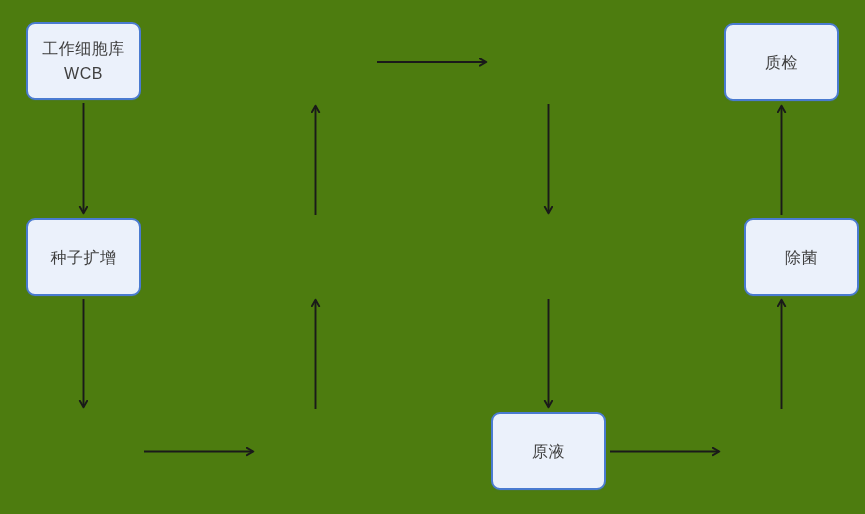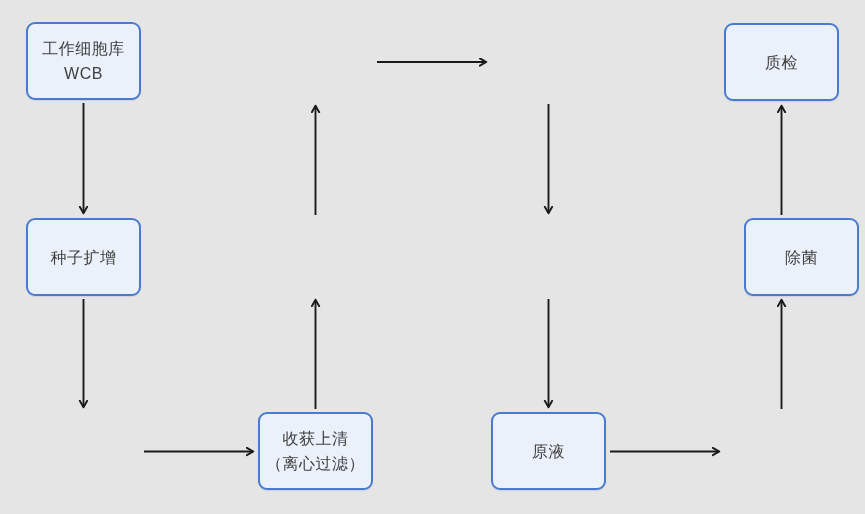--- a/index.html
+++ b/index.html
@@ -5,21 +5,21 @@
   html, body {
     margin: 0;
     padding: 0;
     background: #ffffff;
     font-family: "Liberation Sans", "DejaVu Sans", sans-serif;
   }
   .canvas {
     position: relative;
     width: 865px;
     height: 514px;
-    background: #e5e5e5;
+    background: #4d7c0f;
     overflow: hidden;
   }
   .edges-layer {
     position: absolute;
     left: 0;
     top: 0;
     width: 865px;
     height: 514px;
     pointer-events: none;
   }
@@ -77,24 +77,20 @@
   </svg>
 
   <div class="node" style="left:26px;top:22px">
     <span class="node-label">工作细胞库
 WCB</span>
   </div>
   <div class="node" style="left:26px;top:218px">
     <span class="node-label">种子扩增</span>
   </div>
 
-  <div class="node" style="left:258px;top:412px">
-    <span class="node-label">收获上清
-（离心过滤）</span>
-  </div>
 
   <div class="node" style="left:491px;top:412px">
     <span class="node-label">原液</span>
   </div>
 
   <div class="node" style="left:724px;top:23px">
     <span class="node-label">质检</span>
   </div>
   <div class="node" style="left:744px;top:218px">
     <span class="node-label">除菌</span>

